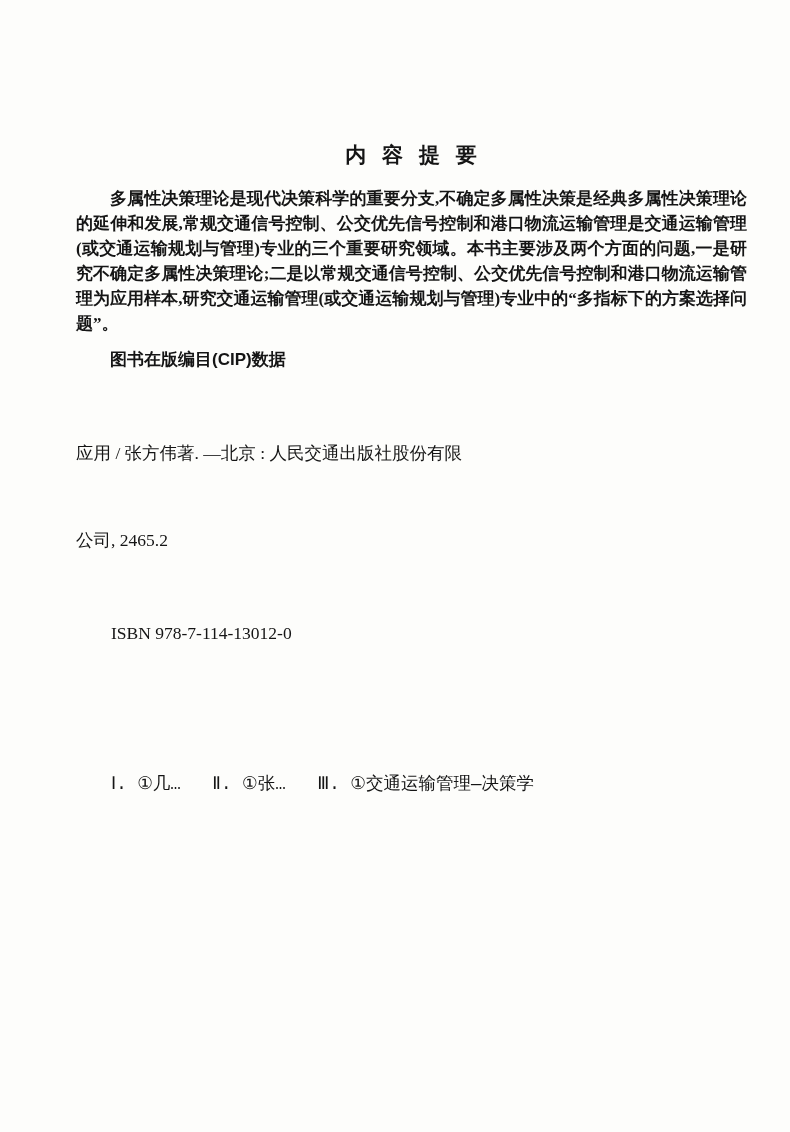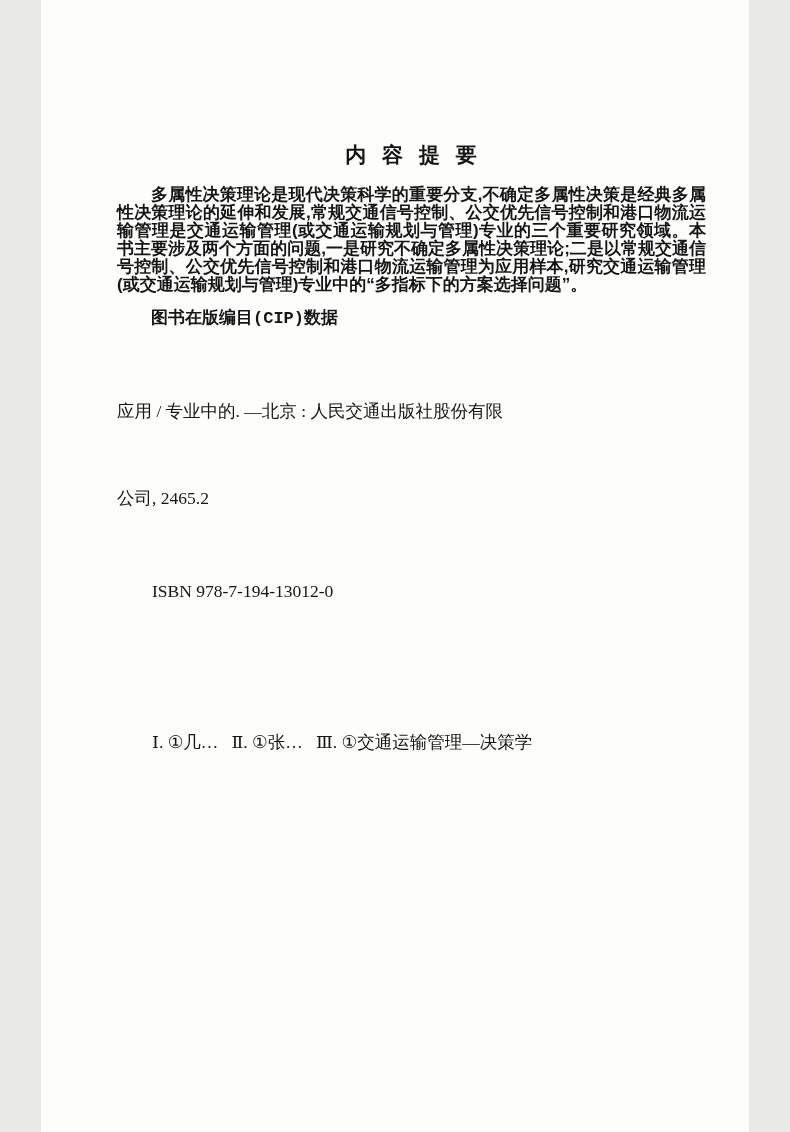--- a/index.html
+++ b/index.html
@@ -1,75 +1,75 @@
 <!DOCTYPE html>
 <html><head>
 <meta charset="utf-8">
 <style>
   html,body { margin:0; padding:0; background:#e9e9e7; }
   .page {
     position:relative;
-    width:708px; height:1132px;
+    width:790px; height:1132px;
     margin:0 auto;
     background:#fdfdfb;
     color:#151515;
     overflow:hidden;
   }
   .content { padding:141px 43px 0 76px; }
 
   .doc-title {
     margin:0 0 17px 0;
     text-align:center;
     font-family:"Liberation Sans","DejaVu Sans",sans-serif;
     font-size:21px; font-weight:bold;
     word-spacing:8px;
     letter-spacing:1px;
   }
 
   .para {
     margin:0;
-    font-family:Liberation Sans, sans-serif;
+    font-family:Liberation Serif, serif;
     font-weight:600;
-    font-size:17px; line-height:18px;
+    font-size:17px; line-height:25px;
     text-align:justify;
     text-indent:2em;
   }
 
   .cip { margin-top:12px; }
   .cip-heading {
-    font-family:Liberation Mono, monospace;
+    font-family:Liberation Sans, sans-serif;
     font-weight:bold; font-size:17px;
     text-indent:2em;
     margin-bottom:10px;
   }
   .cip-body {
     font-family:"Liberation Serif","DejaVu Serif",serif;
     font-size:17.5px; line-height:29px;
     white-space:pre-wrap;
   }
   .cip-line.indent { text-indent:2em; }
   .cip-isbn   { margin-top:6px; text-indent:2em; }
-  .cip-class  { margin-top:6px; }
+  .cip-class  { margin-top:6px;font-family:Liberation Mono, monospace; }
 </style>
 </head>
 <body>
 
 <div class="page">
   <div class="content">
 
     <h1 class="doc-title">内 容 提 要</h1>
 
     <p class="para">多属性决策理论是现代决策科学的重要分支,不确定多属性决策是经典多属性决策理论的延伸和发展,常规交通信号控制、公交优先信号控制和港口物流运输管理是交通运输管理(或交通运输规划与管理)专业的三个重要研究领域。本书主要涉及两个方面的问题,一是研究不确定多属性决策理论;二是以常规交通信号控制、公交优先信号控制和港口物流运输管理为应用样本,研究交通运输管理(或交通运输规划与管理)专业中的“多指标下的方案选择问题”。</p>
 
     <div class="cip">
       <div class="cip-heading">图书在版编目(CIP)数据</div>
       <div class="cip-body">
-        <div class="cip-line">应用 / 专业中的. —北京 : 人民交通出版社股份有限</div>
+        <div class="cip-line">应用 / 张方伟著. —北京 : 人民交通出版社股份有限</div>
         <div class="cip-line">公司, 2465.2</div>
-        <div class="cip-line cip-isbn">ISBN 978-7-194-13012-0</div>
+        <div class="cip-line cip-isbn">ISBN 978-7-114-13012-0</div>
         <div class="cip-class">
           <div class="cip-line indent">Ⅰ. ①几…   Ⅱ. ①张…   Ⅲ. ①交通运输管理—决策学</div>
         </div>
         
       </div>
     </div>
 
   </div>
 </div>
 

